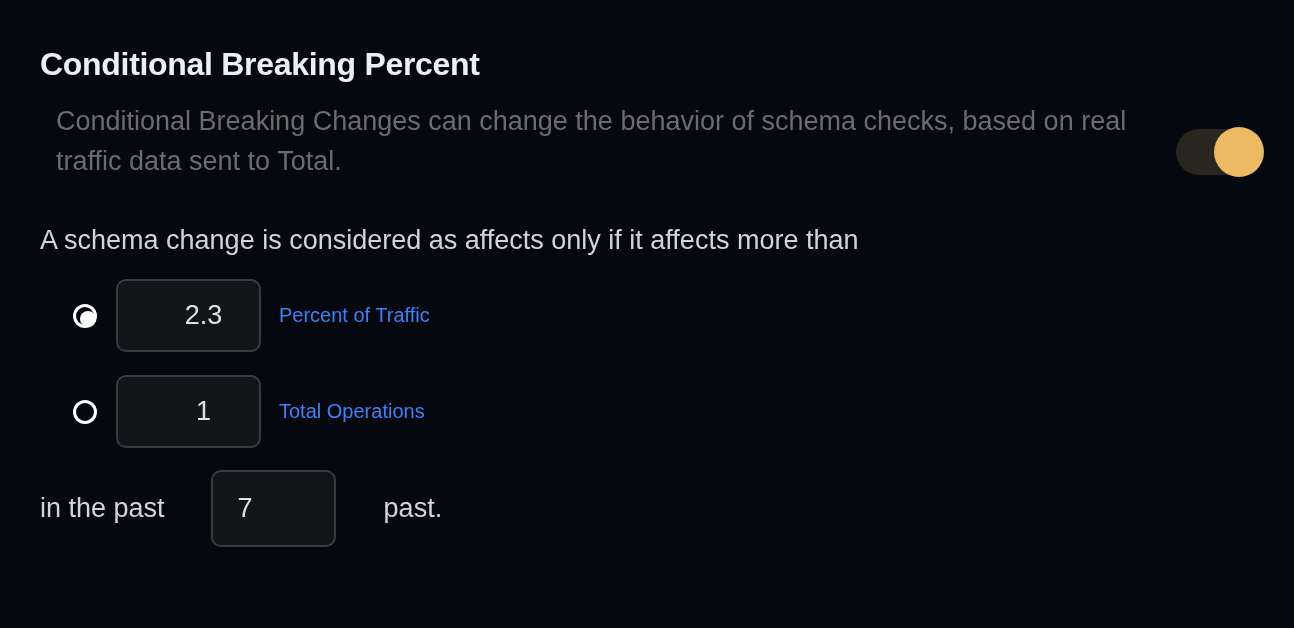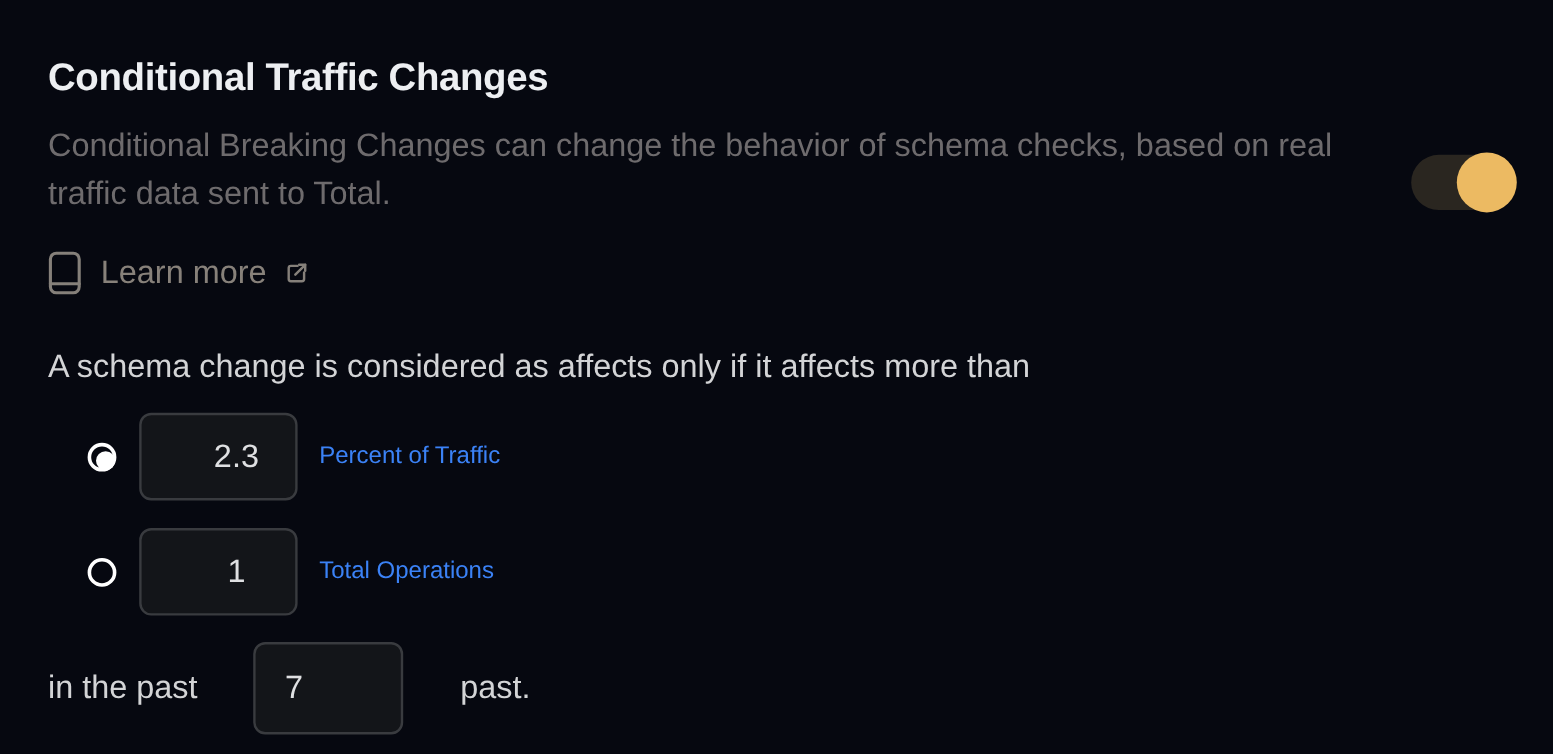--- a/index.html
+++ b/index.html
@@ -19,21 +19,21 @@
   }
   .section-title {
     margin: 0;
     font-size: 32px;
     line-height: 32px;
     font-weight: 700;
     letter-spacing: -0.3px;
     color: #edeff2;
   }
   .section-desc {
-    margin: 21px 0 0;
+    margin: 21px 16px 0;
     font-size: 27px;
     line-height: 40px;
     color: #6e6b6d;
     max-width: 1110px;
   }
   
   .toggle {
     position: absolute;
     top: 127px;
     right: 30px;
@@ -98,21 +98,21 @@
   }
   .radio.selected::after {
     content: "";
     position: absolute;
     left: 4px; top: 4px;
     width: 16px; height: 16px;
     border-radius: 50%;
     background: #ffffff;
   }
   .num-input {
-    width: 132px;
+    width: 145px;
     height: 73px;
     margin-left: 19px;
     background: #131519;
     border: 2px solid #393b3f;
     border-radius: 10px;
     color: #dfe0e2;
     font-size: 27px;
     font-family: "Liberation Sans", sans-serif;
     outline: none;
     padding-left: 32px;
@@ -139,44 +139,32 @@
     width: 125px;
     height: 77px;
   }
   .period-suffix { margin-left: 20px; }
 </style>
 </head>
 <body>
 
 <div class="page">
 
-  <h2 class="section-title">Conditional Traffic Changes</h2>
+  <h2 class="section-title">Conditional Breaking Percent</h2>
 
   <p class="section-desc">
     <span>Conditional Breaking Changes can change the behavior of schema checks, based on real</span><br>
     <span>traffic data sent to Total.</span>
   </p>
 
   <button class="toggle" aria-checked="true" role="switch">
     <span class="toggle-track" style="background: rgb(42, 38, 32);"></span>
     <span class="toggle-thumb" style="background: rgb(236, 186, 98);"></span>
   </button>
 
-  <a class="learn-more">
-    <svg class="book-icon" width="28" height="37" viewBox="0 0 28 37" fill="none" stroke-width="2.6" stroke-linecap="round">
-      <rect x="2" y="2" width="24" height="33" rx="5"></rect>
-      <line x1="2" y1="27.5" x2="26" y2="27.5"></line>
-    </svg>
-    <span>Learn more</span>
-    <svg class="ext-icon" width="22" height="22" viewBox="0 0 24 24" fill="none" stroke-width="2.2" stroke-linecap="round" stroke-linejoin="round">
-      <path d="M13 5H7a2 2 0 0 0-2 2v10a2 2 0 0 0 2 2h10a2 2 0 0 0 2-2v-6"></path>
-      <path d="M11 13 L20 4"></path>
-      <path d="M14.5 4H20v5.5"></path>
-    </svg>
-  </a>
 
   <p class="intro">A schema change is considered as affects only if it affects more than</p>
 
   <div class="option-row">
     <span class="radio selected" role="radio" aria-checked="true"></span>
     <input class="num-input centered" type="text" value="2.3" style="">
     <span class="option-label">Percent of Traffic</span>
   </div>
 
   <div class="option-row">

